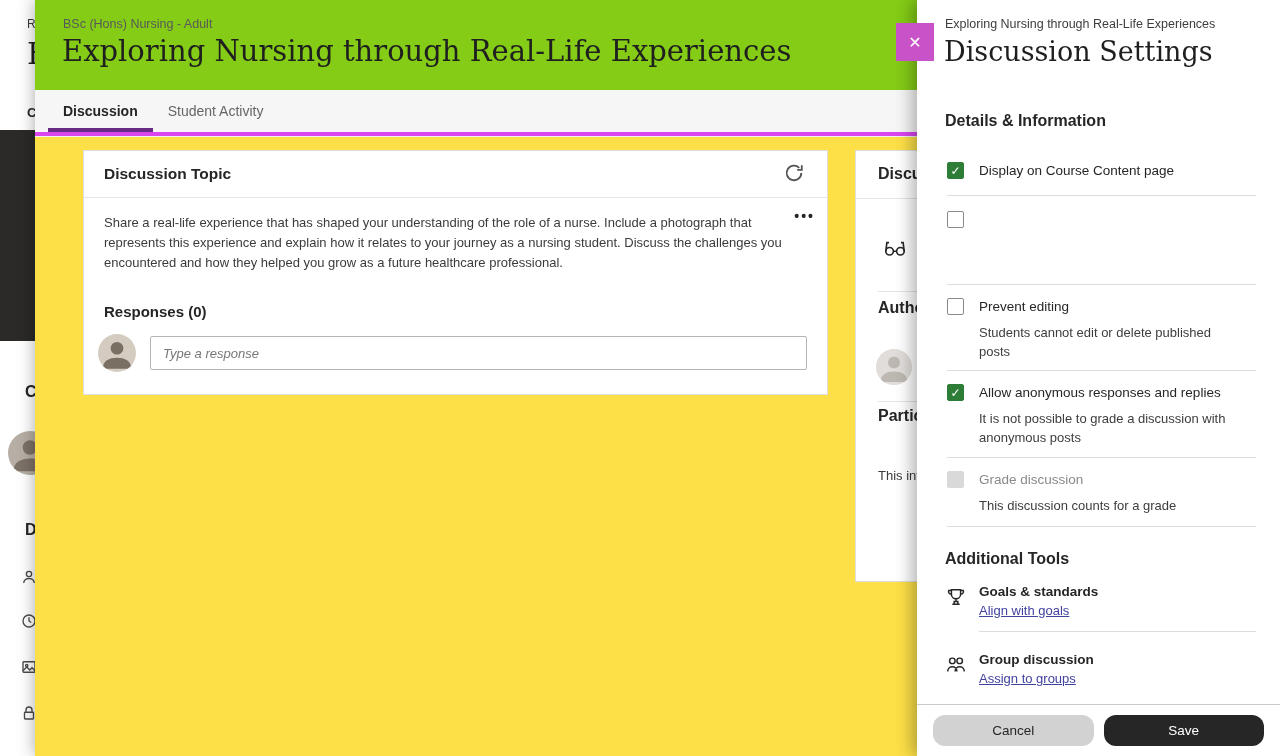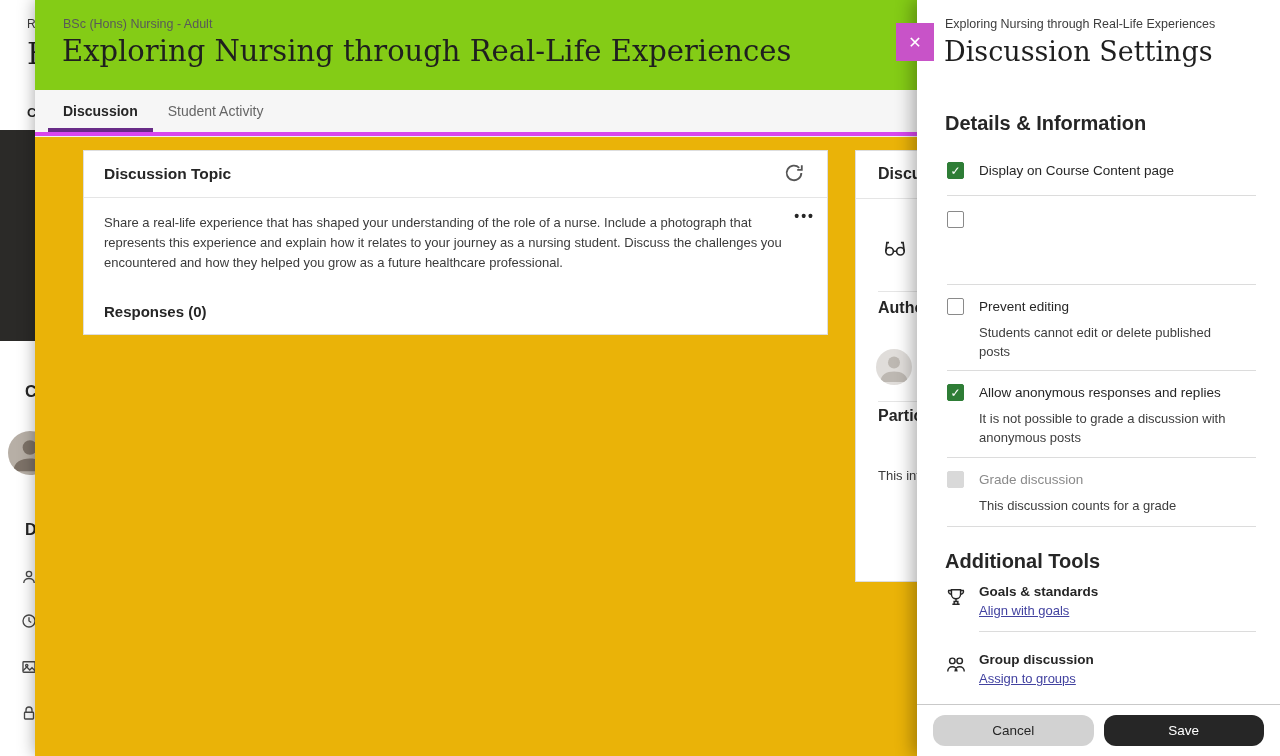--- a/index.html
+++ b/index.html
@@ -23,21 +23,21 @@
                 box-shadow:0 0 16px rgba(0,0,0,.35); z-index:1; }
   .main-header { position:absolute; left:0; top:0; right:0; height:90px; background:#84cc16; }
   .breadcrumb  { position:absolute; left:28px; top:17px; font-size:12.5px; color:#595959; }
   .page-title  { position:absolute; left:27px; top:34px; font-family:"DejaVu Serif","Liberation Serif",serif;
                  font-size:29px; font-weight:500; color:#1f1f1f; white-space:nowrap; }
   .tab-bar { position:absolute; left:0; top:90px; right:0; height:46px; background:#f6f6f6;
              border-bottom:4px solid #d946ef; display:flex; padding-left:13px; }
   .tab { display:flex; align-items:center; padding:0 15px; font-size:14px; color:#666; cursor:pointer; }
   .tab.active { font-weight:bold; color:#262626; box-shadow:inset 0 -4px 0 #682c87; }
 
-  .main-content { position:absolute; left:0; top:137px; right:0; bottom:0; background:#eab308; }
+  .main-content { position:absolute; left:0; top:137px; right:0; bottom:0; background:#fde047; }
 
   .topic-card { position:absolute; left:48px; top:13px; width:745px; background:#fff; border:1px solid #dedede; }
   .card-header { height:47px; border-bottom:1px solid #e5e5e5; display:flex; align-items:center;
                  justify-content:space-between; padding:0 20px; }
   .card-header .h { font-size:15.5px; font-weight:600; }
   .icon-btn { background:none; border:none; cursor:pointer; padding:2px; }
   .card-body { position:relative; padding:15px 20px 0 20px; }
   .topic-text { width:685px; font-size:13px; line-height:20px; color:#3b3b3b; }
   .menu-btn { position:absolute; right:12px; top:10px; background:none; border:none; cursor:pointer;
               font-size:14px; font-weight:bold; letter-spacing:2px; color:#262626; }
@@ -61,21 +61,21 @@
 
   
   .settings-panel { position:absolute; left:917px; top:0; width:363px; height:756px; background:#fff;
                     box-shadow:-5px 0 16px rgba(0,0,0,.3); z-index:10; }
   .close-btn { position:absolute; left:-21px; top:23px; width:38px; height:38px; background:#c853c8;
                color:#fff; border:none; font-size:16px; display:flex; align-items:center;
                justify-content:center; cursor:pointer; z-index:11; }
   .panel-crumb { position:absolute; left:28px; top:17px; font-size:12.5px; color:#3d3d3d; white-space:nowrap; }
   .panel-title { position:absolute; left:27px; top:36px; font-family:"DejaVu Serif","Liberation Serif",serif;
                  font-size:27px; font-weight:500; color:#1f1f1f; white-space:nowrap; }
-  .sec-h { position:absolute; left:28px; font-size:20px; font-weight:600; }
+  .sec-h { position:absolute; left:28px; font-size:16px; font-weight:600; }
 
   .opt { position:absolute; left:30px; display:flex; gap:15px; align-items:flex-start; }
   .cb { flex:0 0 17px; width:17px; height:17px; border:1px solid #8a8a8a; border-radius:2px; background:#fff;
         display:flex; align-items:center; justify-content:center; cursor:pointer; margin-top:0; }
   .cb .check { color:#fff; font-size:12px; line-height:1; }
   .cb.checked { background:#2e7d36; border-color:#2e7d36; }
   .cb.disabled { background:#d9d9d9; border-color:#d9d9d9; cursor:default; }
   .opt-label { font-size:13.5px; color:#262626; padding-top:1px; }
   .opt-label.muted { color:#8a8a8a; }
   .opt-desc { font-size:13px; color:#3d3d3d; line-height:19px; margin-top:9px; }
@@ -161,20 +161,29 @@
             </svg>
         </button>
       </div>
       <div class="card-body">
         <p class="topic-text">Share a real-life experience that has shaped your understanding of the role of a nurse. Include a photograph that represents this experience and explain how it relates to your journey as a nursing student. Discuss the challenges you encountered and how they helped you grow as a future healthcare professional.</p>
         <button class="menu-btn">
           <span>•••</span>
         </button>
       </div>
       <div class="responses-h">Responses (0)</div>
+      <div class="response-row">
+        <span class="avatar">
+          <svg viewBox="0 0 24 24" width="38" height="38" fill="#7a6f63">
+              <circle cx="12" cy="9" r="4"></circle>
+              <path d="M3 22c0-5 4-7 9-7s9 2 9 7z"></path>
+            </svg>
+        </span>
+        <input class="response-input" type="text" placeholder="Type a response" style="">
+      </div>
     </div>
 
     <div class="rail-card">
       <div class="rail-h1">Discu</div>
       <div class="rail-div" style="top:47px"></div>
       <span class="rail-grader">
         <svg viewBox="0 0 24 24" width="26" height="26" fill="none" stroke="#262626" stroke-width="1.5">
             <circle cx="7" cy="15" r="3.5"></circle>
             <circle cx="17" cy="15" r="3.5"></circle>
             <path d="M10.5 15h3M3.5 15l1-8h2M20.5 15l-1-8h-2"></path>

